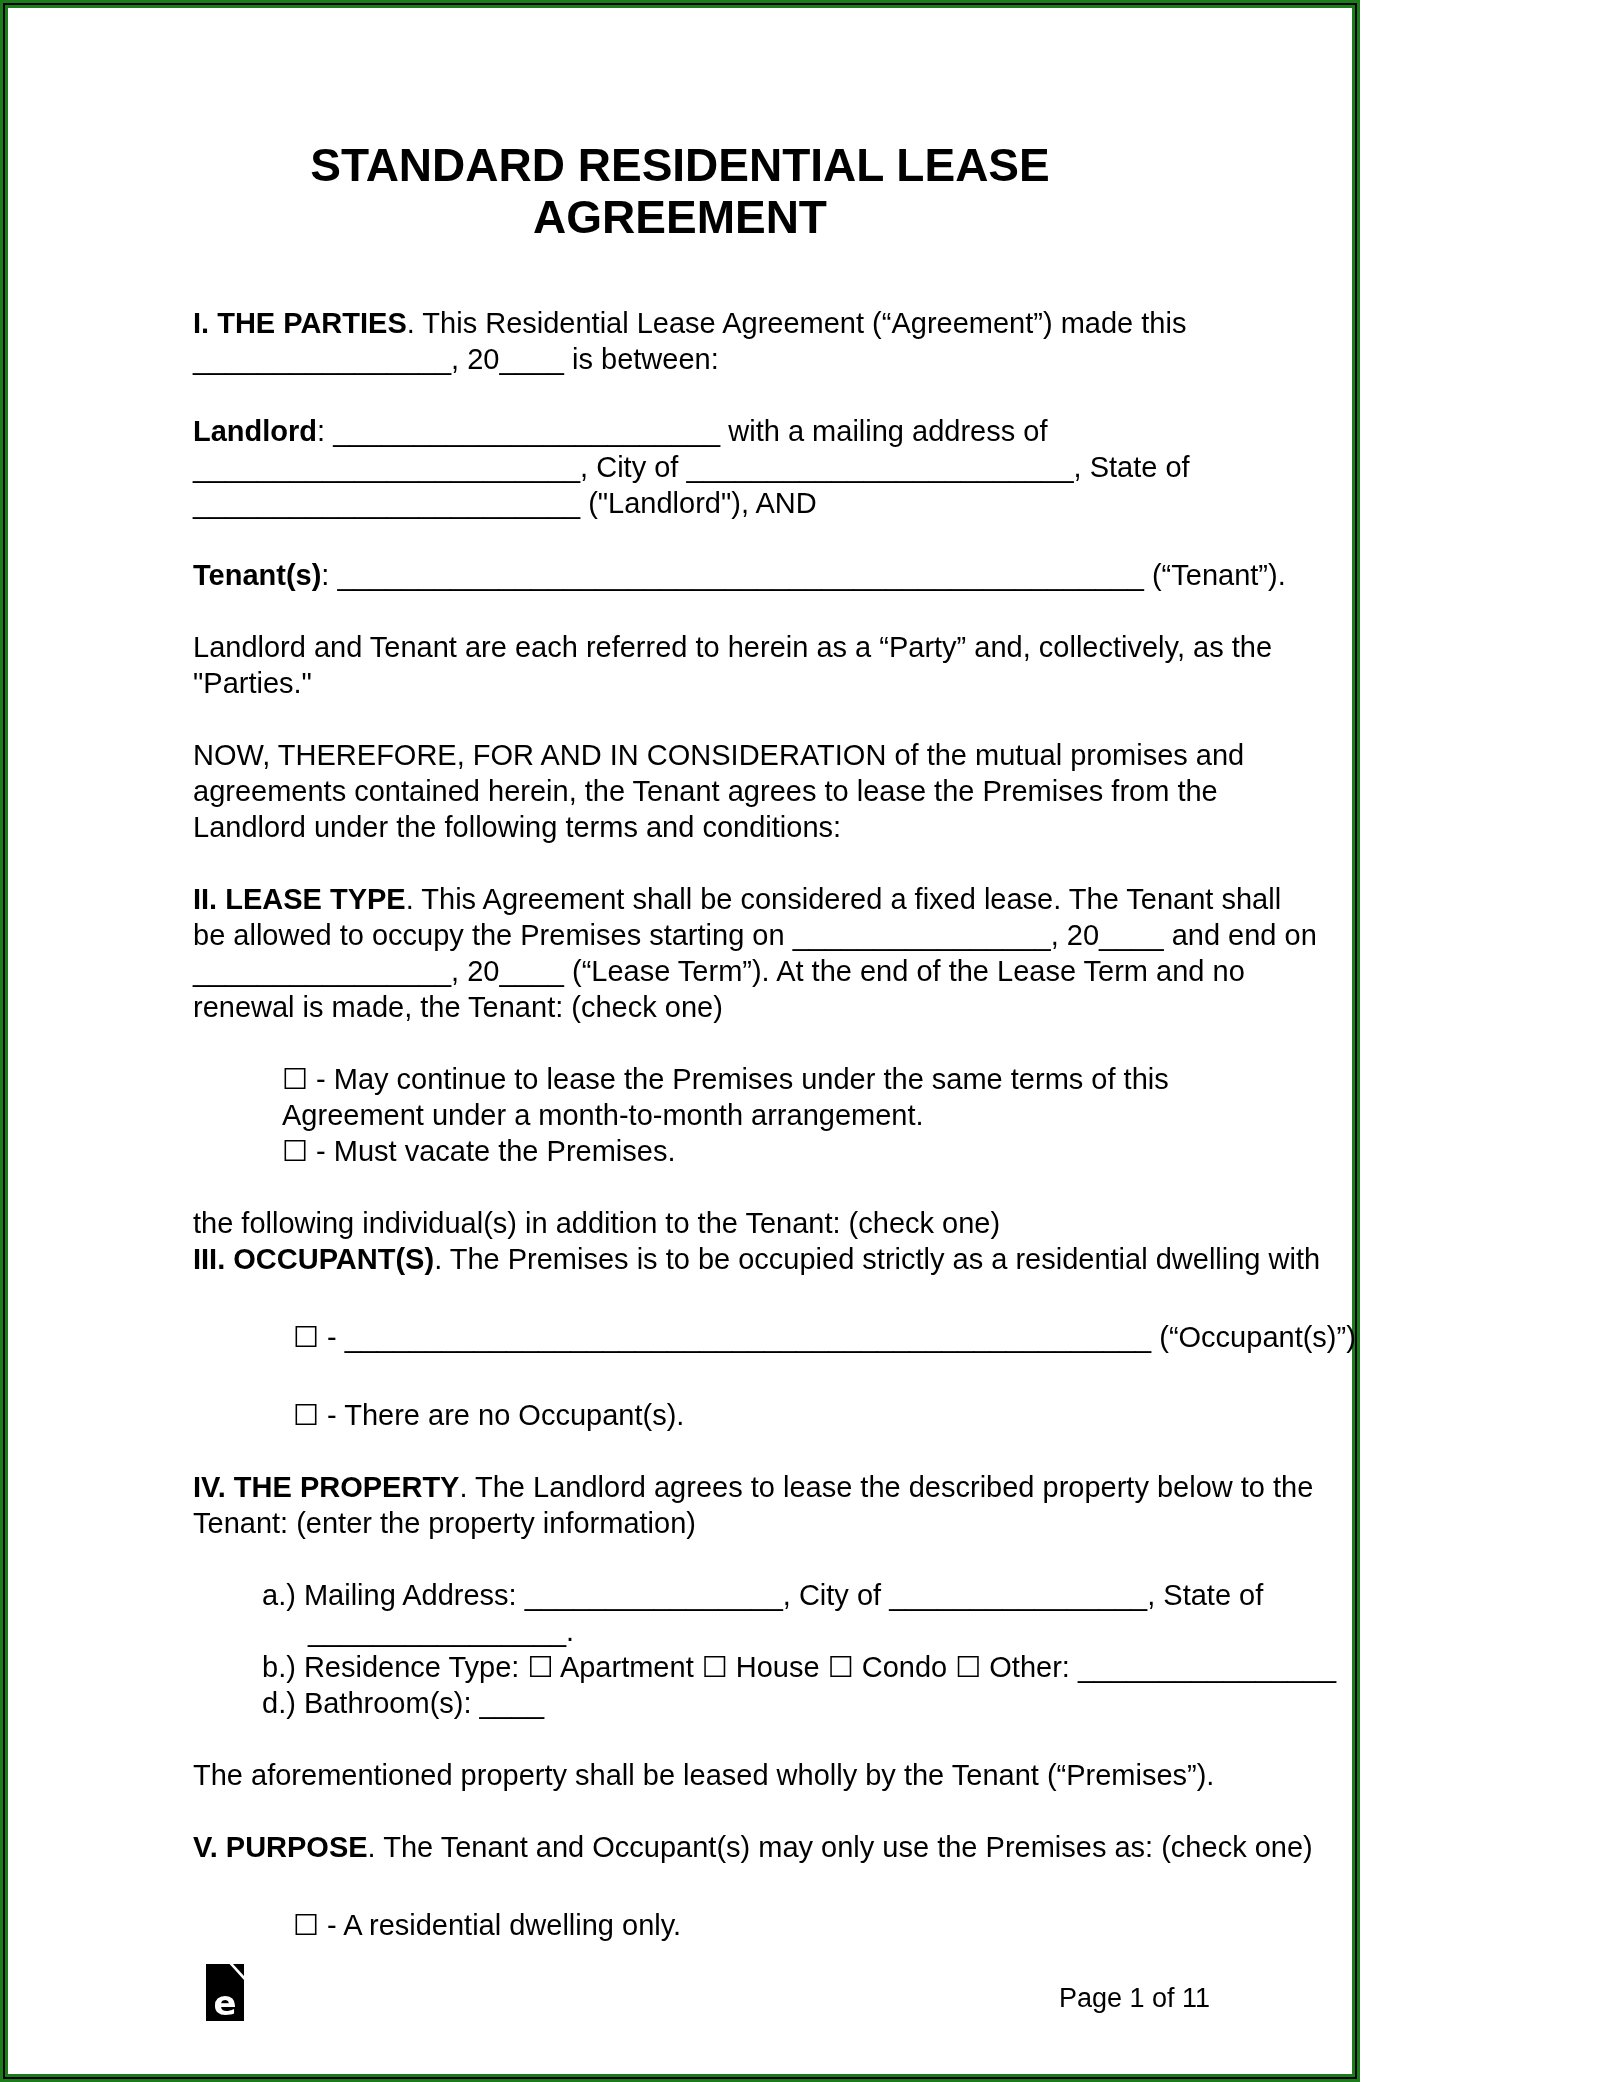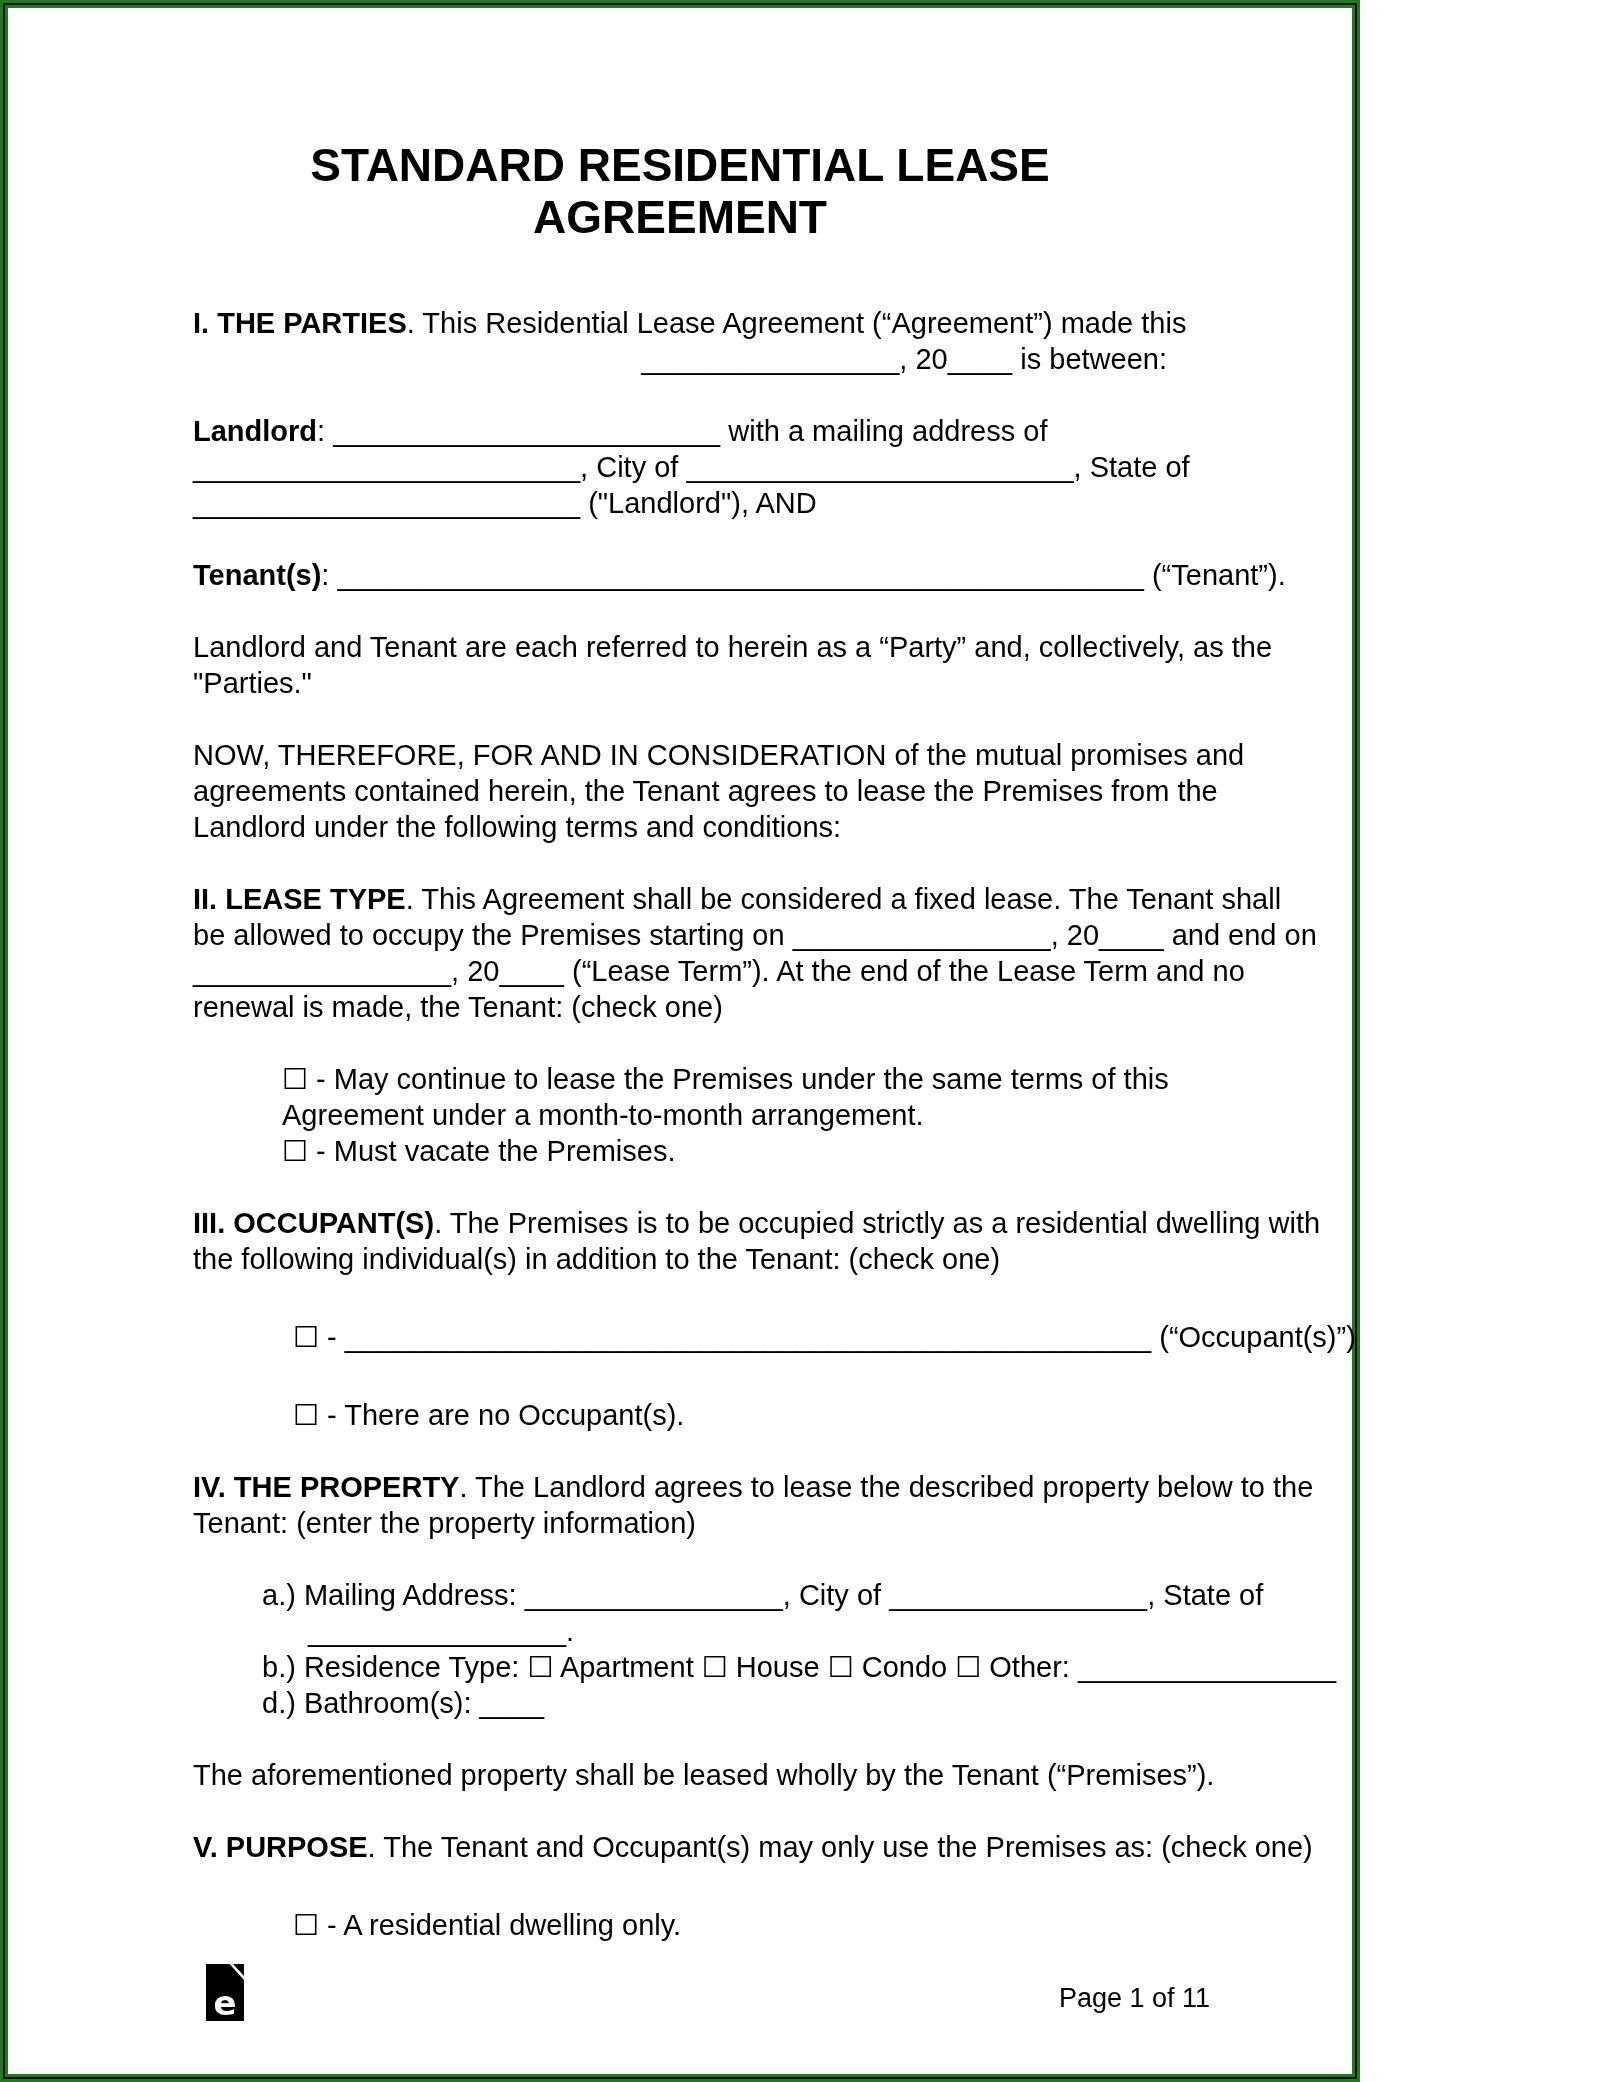--- a/index.html
+++ b/index.html
@@ -28,21 +28,21 @@
     width: 100%; box-sizing: border-box;
     padding: 136px 190px 0 190px;
     font-size: 29px; line-height: 36px;
   }
   .title {
     font-size: 46px; line-height: 52px; font-weight: bold;
     text-align: center; margin: 0 0 62px 0;
     letter-spacing: 0px;
   }
   .para { margin: 36px 0 0 0; }
-  .para.first { margin-top: 0; text-align: right; }
+  .para.first { margin-top: 0; }
   .line { display: block; white-space: pre; }
   strong { font-weight: bold; }
   .lease-option { margin-left: 89px; margin-top: 36px; }
   .lease-option + .lease-option { margin-top: 0; }
   .sub-option { margin-left: 100px; margin-top: 42px; }
   .prop-list { margin-top: 36px; }
   .prop-item { margin-left: 69px; }
   .prop-item .cont { margin-left: 46px; }
 
   
@@ -108,22 +108,22 @@
 
     <div class="lease-option">
       <span class="line">☐ - May continue to lease the Premises under the same terms of this</span>
       <span class="line">Agreement under a month-to-month arrangement.</span>
     </div>
     <div class="lease-option">
       <span class="line">☐ - Must vacate the Premises.</span>
     </div>
 
     <div class="para">
+      <span class="line">the following individual(s) in addition to the Tenant: (check one)</span>
       <span class="line"><strong>III. OCCUPANT(S)</strong><span>. The Premises is to be occupied strictly as a residential dwelling with</span></span>
-      <span class="line">the following individual(s) in addition to the Tenant: (check one)</span>
     </div>
 
     <div class="sub-option">
       <span class="line">☐ - __________________________________________________ (“Occupant(s)”)</span>
     </div>
     <div class="sub-option">
       <span class="line">☐ - There are no Occupant(s).</span>
     </div>
 
     <div class="para">

